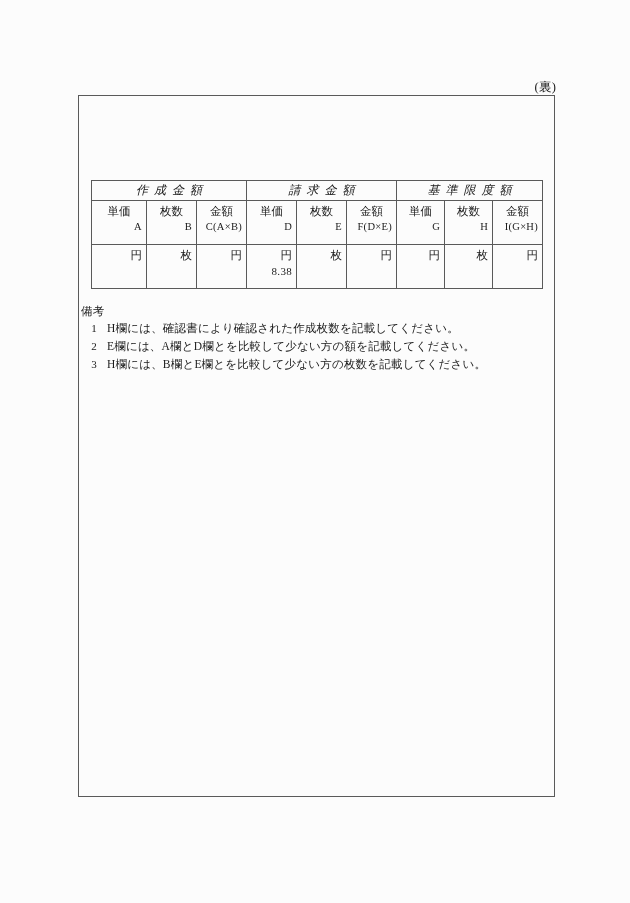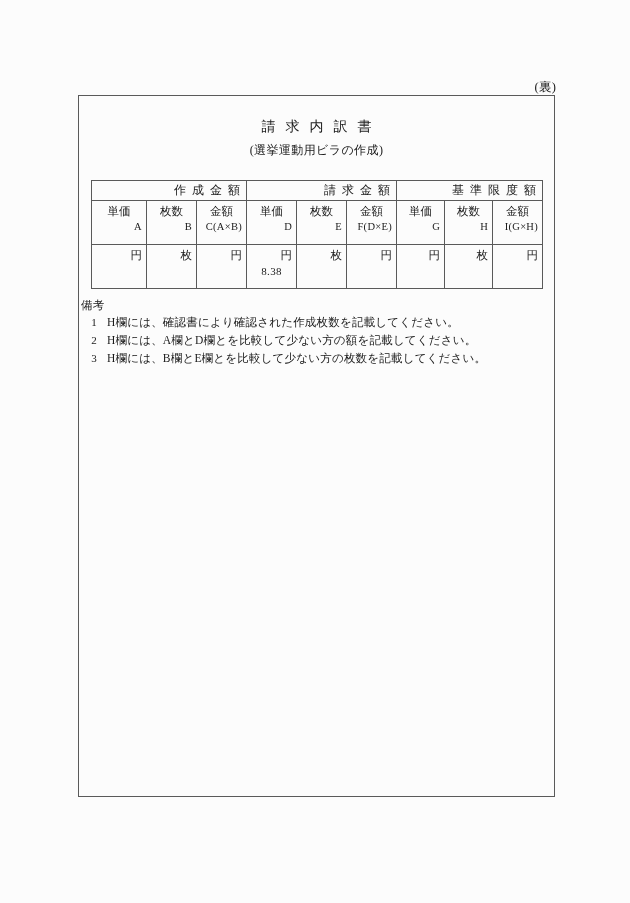--- a/index.html
+++ b/index.html
@@ -72,26 +72,27 @@
     table-layout: fixed;
     font-size: 11.5px;
   }
   .form-table td {
     border: 1px solid #5a5a5a;
     padding: 0;
     vertical-align: top;
   }
 
   .group-head {
-    text-align: right;
+    text-align: center;
     height: 19px;
     line-height: 19px;
     font-size: 12px;
     letter-spacing: 6px;
     text-indent: 6px;
+    font-style: italic;
   }
 
   .col-head {
     height: 41px;
     padding: 2px 4px 0 4px !important;
   }
   .col-head .ch-label {
     display: block;
     text-align: center;
     font-size: 11.5px;
@@ -110,31 +111,31 @@
     padding: 2px 4px 0 4px !important;
   }
   .unit-cell .u-sym {
     display: block;
     text-align: right;
     font-size: 11.5px;
     line-height: 17px;
   }
   .unit-cell .u-val {
     display: block;
-    text-align: center;
+    text-align: right;
     font-size: 11px;
     line-height: 15px;
     letter-spacing: 0.3px;
   }
 
   
   .notes {
     position: absolute;
     left: 2px;
-    top: 201px;
+    top: 207px;
     width: 460px;
     font-size: 11.5px;
   }
   .notes-title {
     line-height: 16px;
     letter-spacing: 0.3px;
   }
   .note-row {
     display: flex;
     line-height: 18px;
@@ -150,24 +151,20 @@
     flex: 1 1 auto;
   }
 </style>
 </head>
 <body>
 
 <div class="back-marker">(裏)</div>
 
 <div class="page-frame">
 
-  <div class="title-block">
-    <h1 class="doc-title">請求内訳書</h1>
-    <p class="doc-subtitle">(選挙運動用ビラの作成)</p>
-  </div>
 
   <table class="form-table">
     <colgroup>
       <col style="width:55px">
         <col style="width:50px">
         <col style="width:50px">
       <col style="width:50px">
         <col style="width:50px">
         <col style="width:50px">
       <col style="width:48px">
@@ -260,21 +257,21 @@
   </table>
 
   <div class="notes">
     <div class="notes-title">備考</div>
     <div class="note-row">
       <span class="note-num">1</span>
       <span class="note-text">H欄には、確認書により確認された作成枚数を記載してください。</span>
     </div>
     <div class="note-row">
       <span class="note-num">2</span>
-      <span class="note-text">H欄には、A欄とD欄とを比較して少ない方の額を記載してください。</span>
+      <span class="note-text">E欄には、A欄とD欄とを比較して少ない方の額を記載してください。</span>
     </div>
     <div class="note-row">
       <span class="note-num">3</span>
       <span class="note-text">H欄には、B欄とE欄とを比較して少ない方の枚数を記載してください。</span>
     </div>
   </div>
 
 </div>
 
 </body></html>

